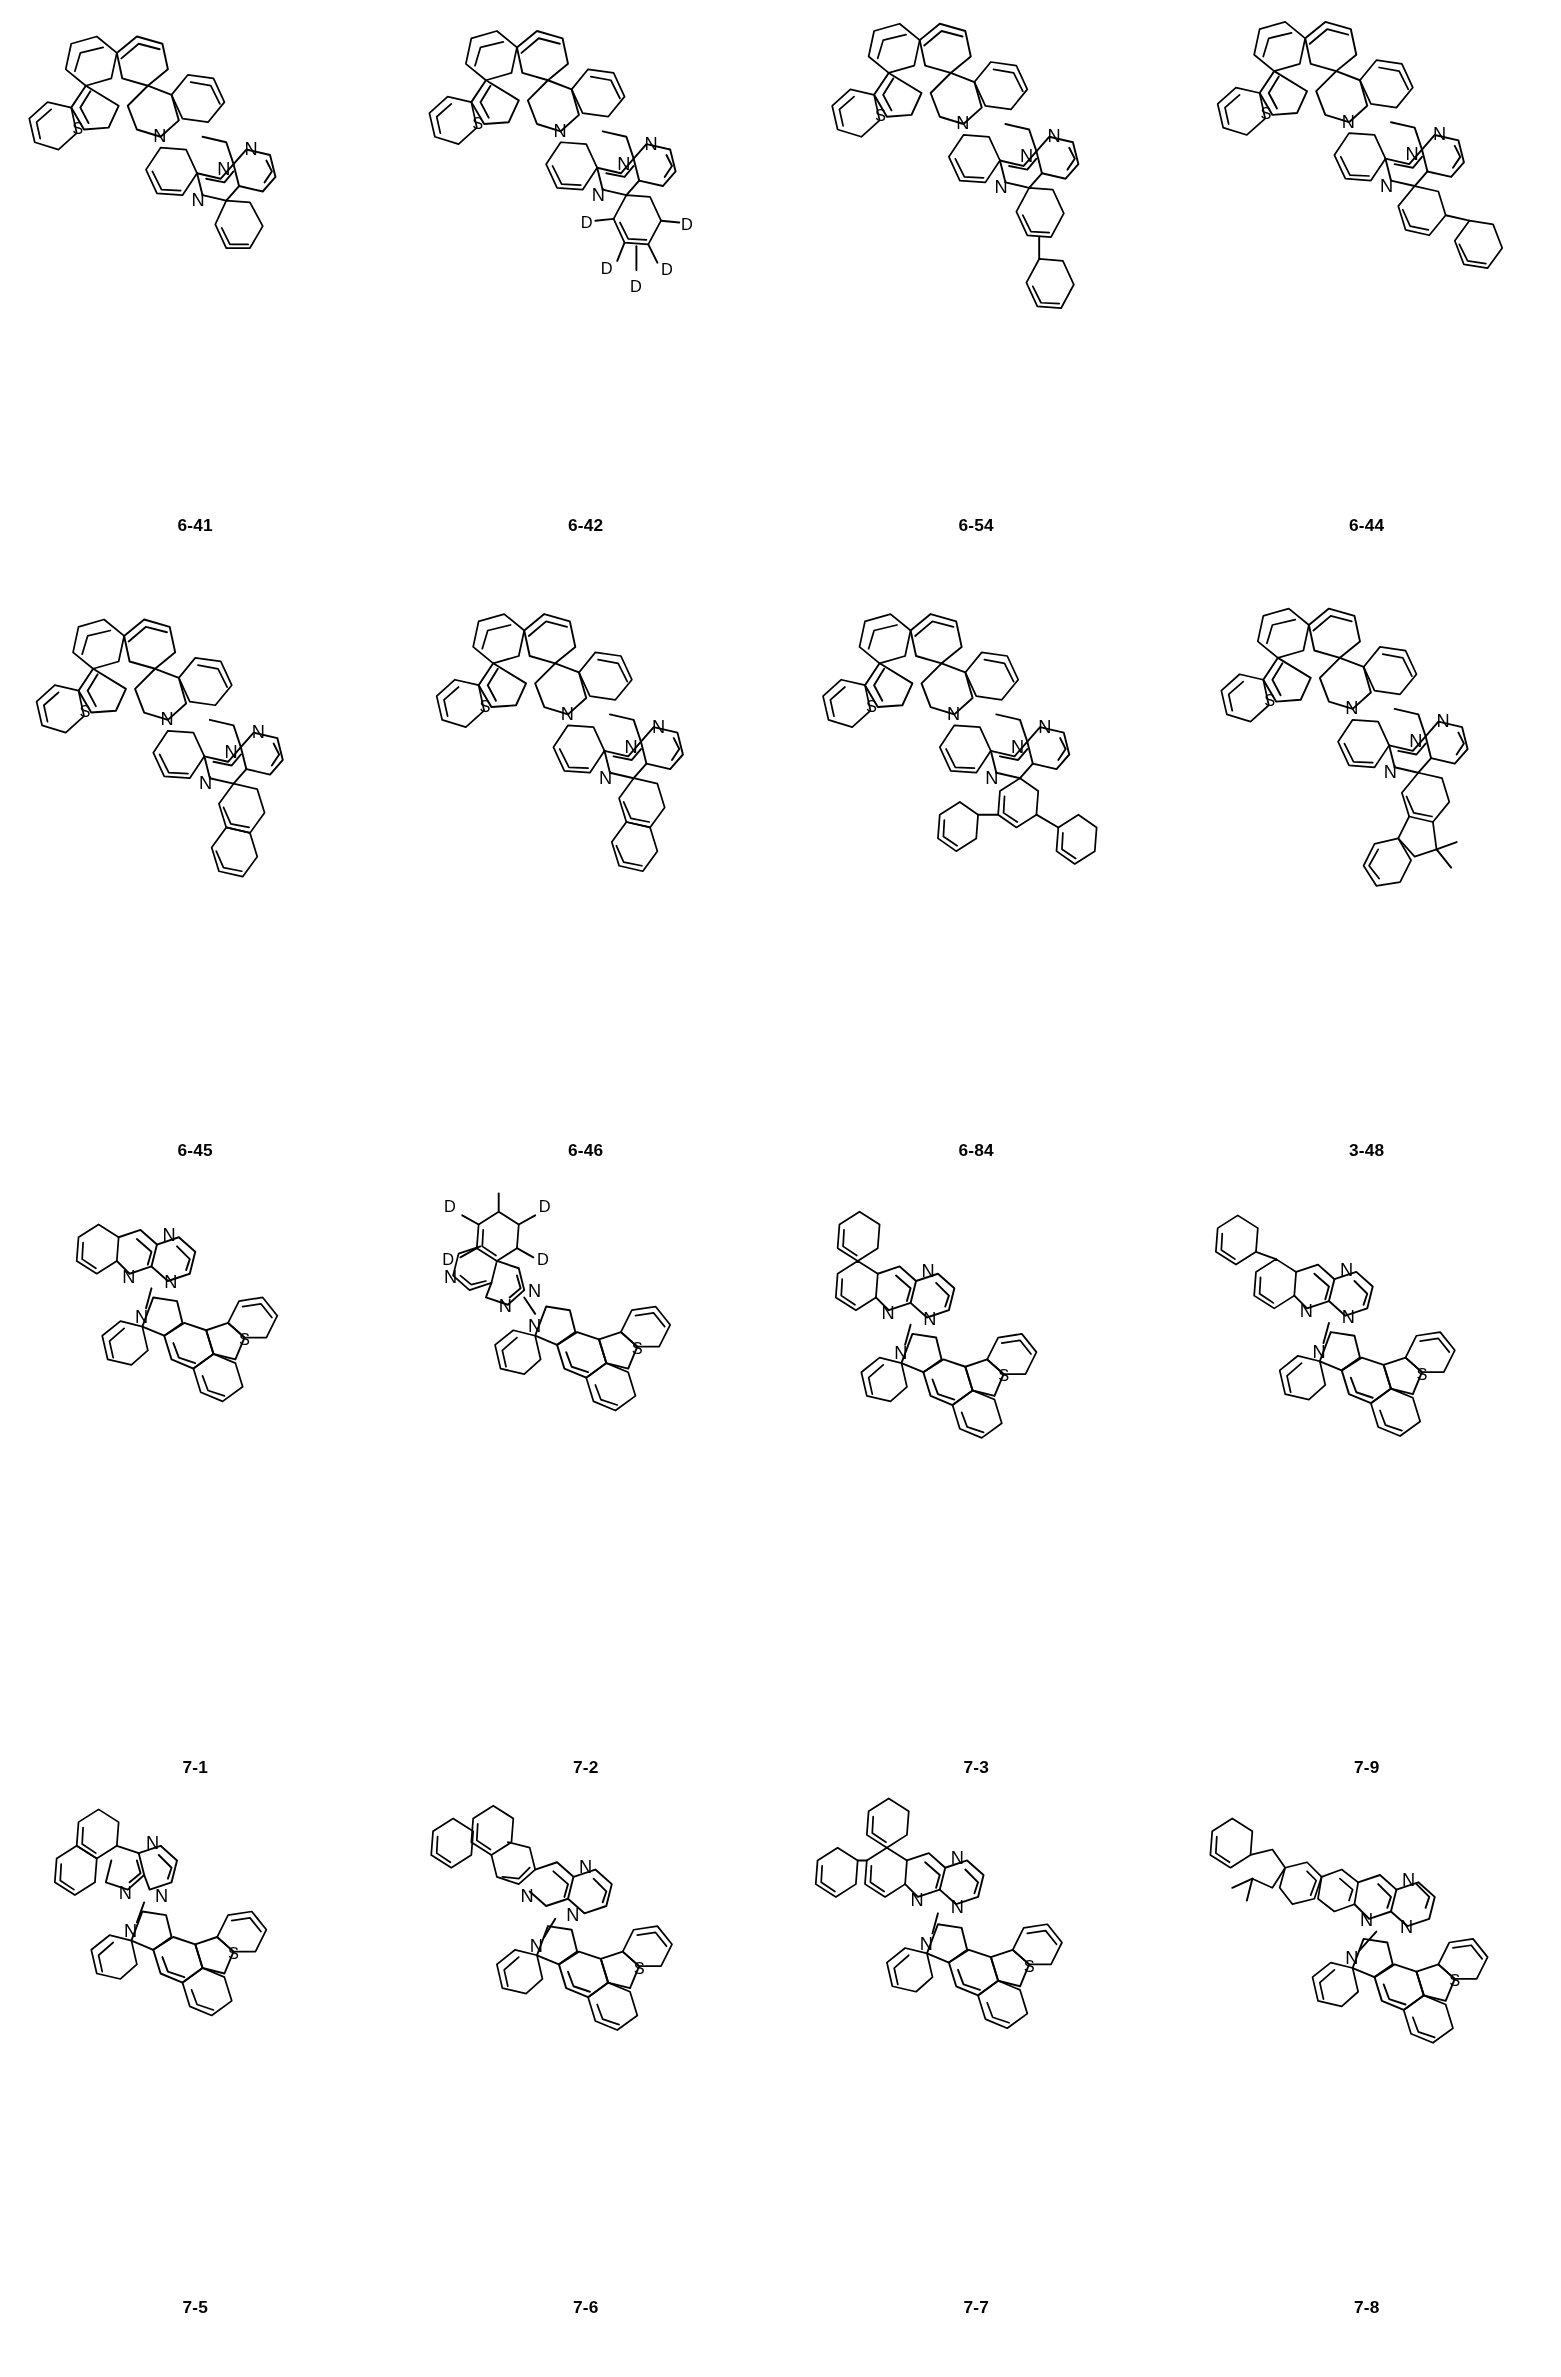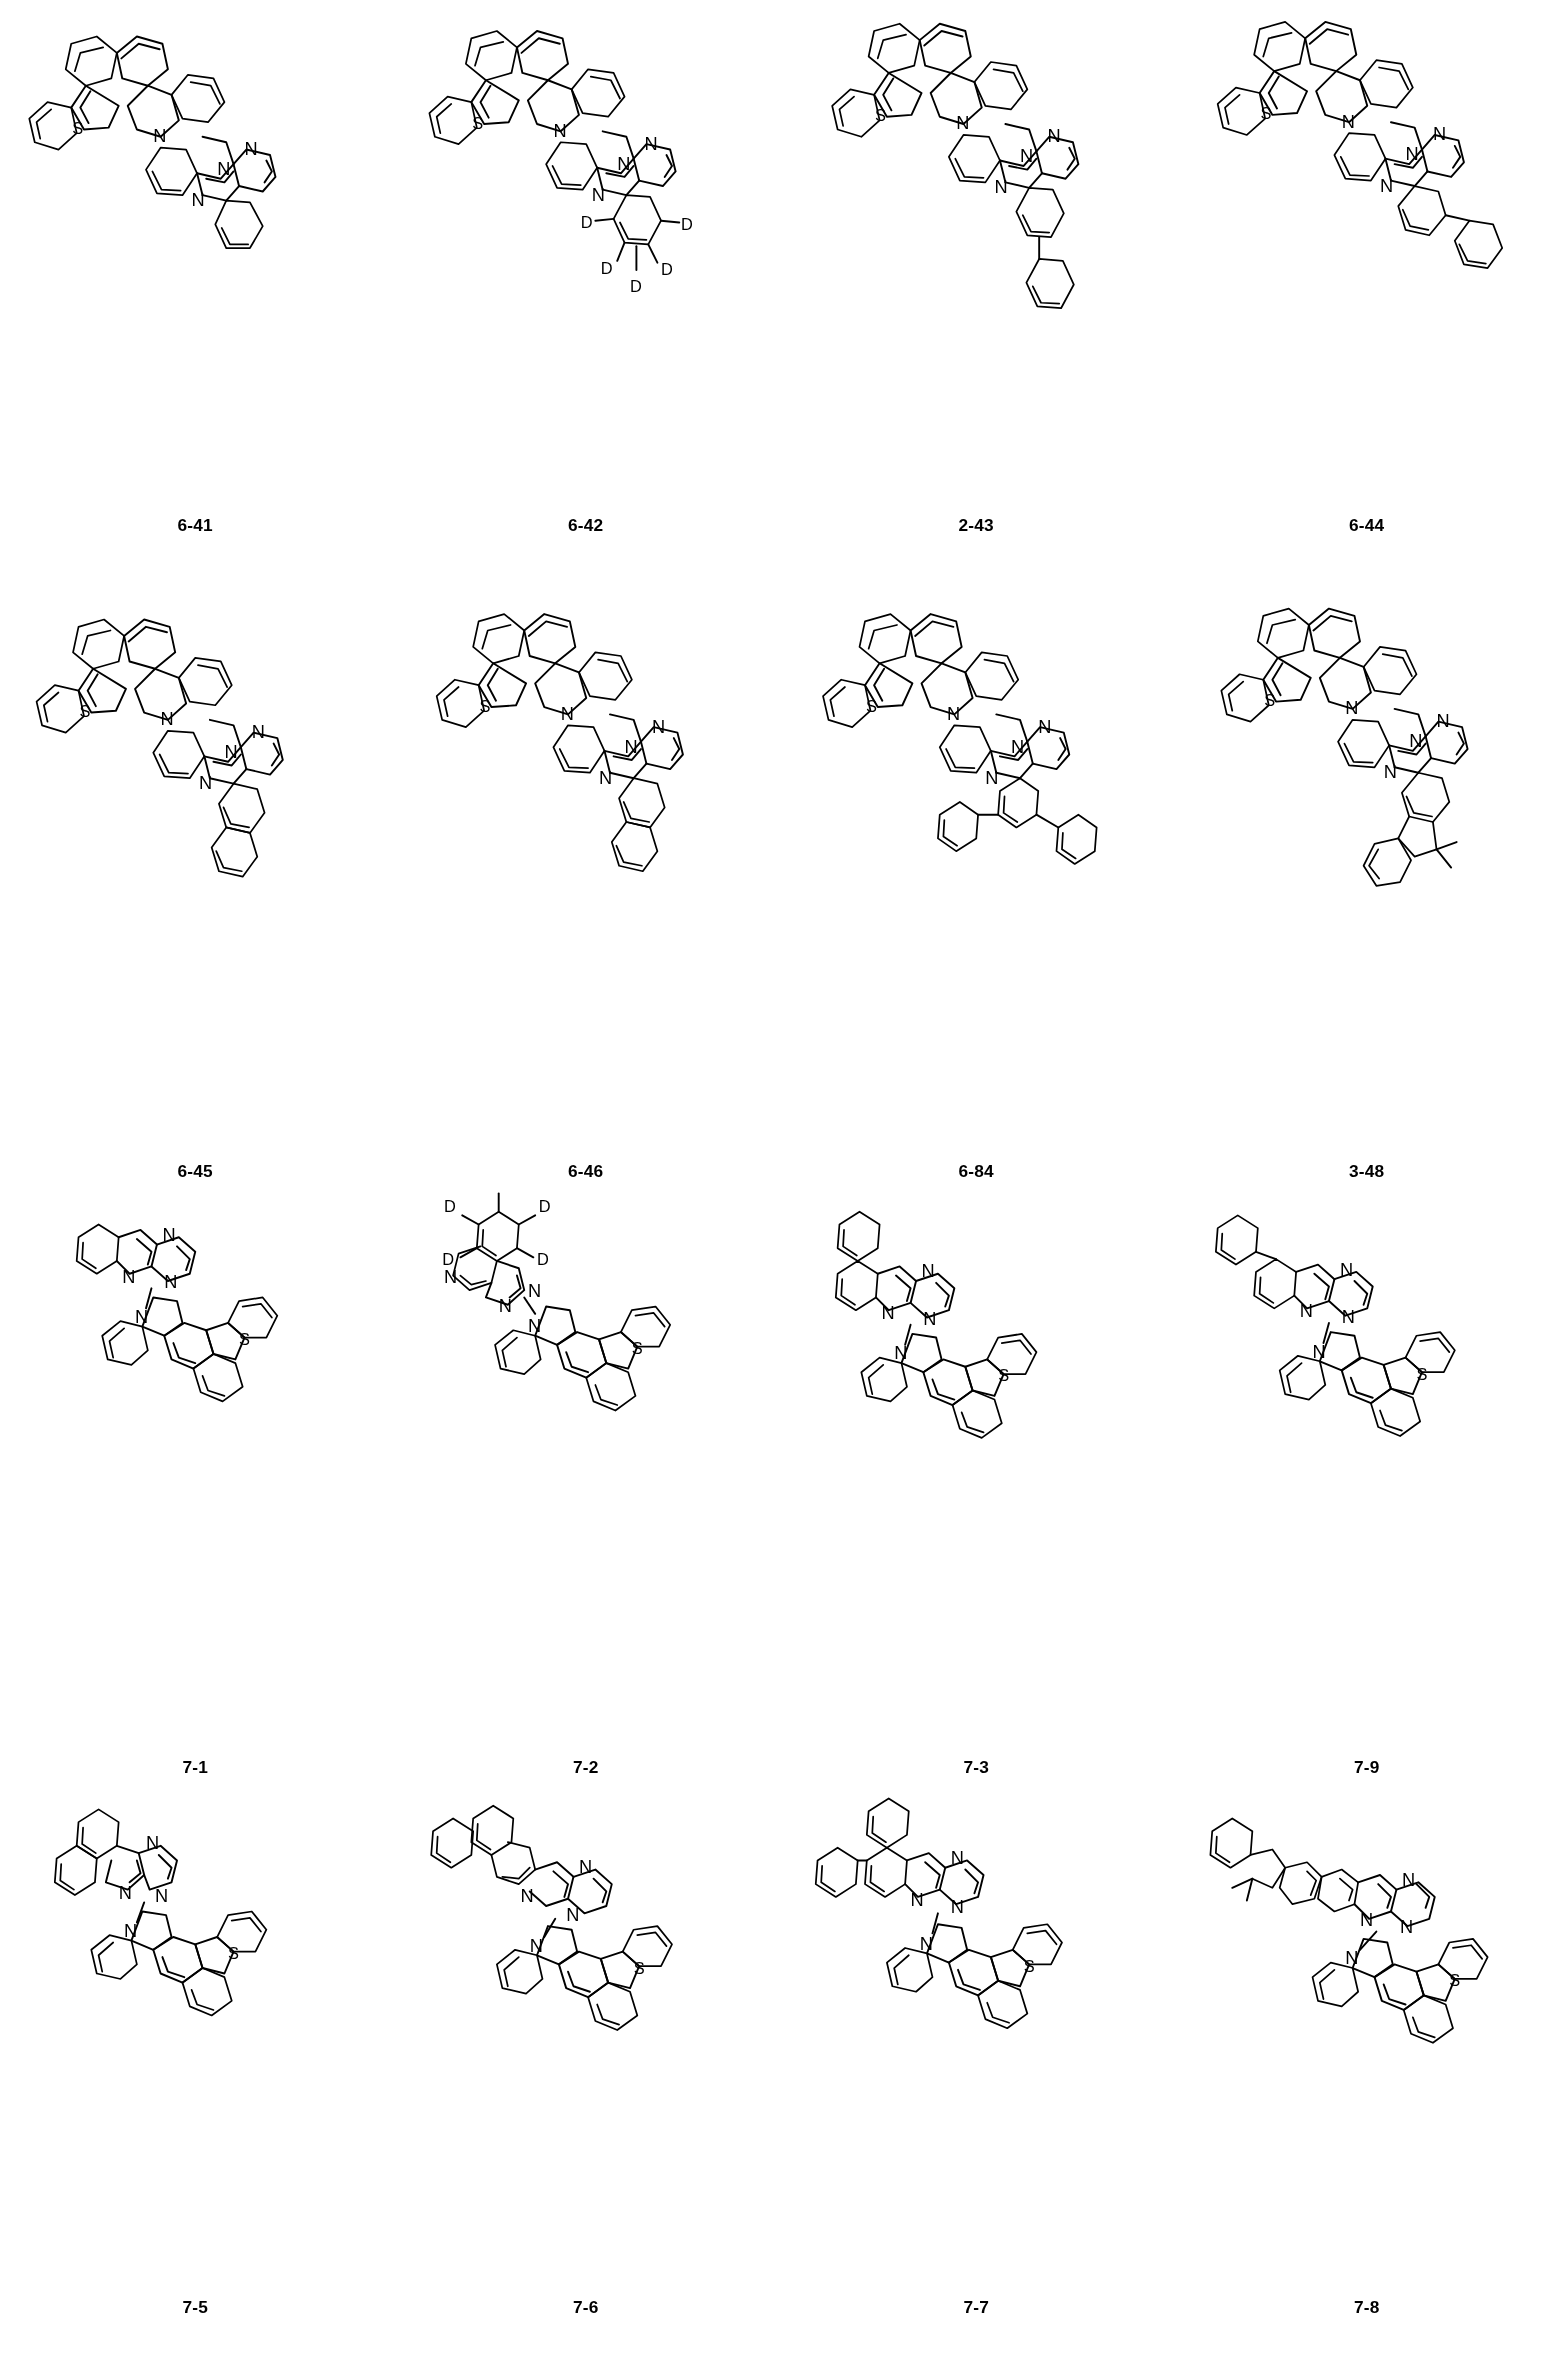--- a/index.html
+++ b/index.html
@@ -49,21 +49,21 @@
     font-weight: bold;
     letter-spacing: 0.2px;
     text-align: center;
     line-height: 1;
     margin-top: 3.7px;
     color: #000;
     font-family: "Liberation Sans", sans-serif;
   }
   
   .row1 .caption { margin-top: 20px; }
-  .row2 .caption { margin-top: 72px; }
+  .row2 .caption { margin-top: 51px; }
   .row3 .caption { margin-top: 74px; }
   .row4 .caption { margin-top: 20px; }
 
   svg text {
     font-family: "Liberation Sans", sans-serif;
     font-size: 20px;
     fill: #000;
   }
   svg .lbl-small { font-size: 18px; }
   svg line, svg polyline, svg polygon, svg path {
@@ -211,21 +211,21 @@
 
             <polygon points="272,206 258,232 270,258 296,260 310,234 298,208" class="thin"></polygon>
             <polyline points="265,236 274,254 294,255" class="thin"></polyline>
 
             <polygon points="283,284 269,310 281,336 307,338 321,312 309,286" class="thin"></polygon>
             <polyline points="276,314 285,332 305,333" class="thin"></polyline>
             <line x1="283" y1="284" x2="283" y2="260"></line>
           </g>
         </svg>
       </div>
-      <div class="caption">2-43</div>
+      <div class="caption">6-54</div>
     </div>
 
     <div class="cell row1">
       <div class="struct">
         <svg viewBox="0 0 428 545" preserveAspectRatio="xMidYMid meet">
           <g>
             <polygon points="146,42 168,24 196,32 202,60 180,78 152,70"></polygon>
             <polyline points="151,48 170,32 193,38"></polyline>
             <polygon points="146,42 124,24 96,32 90,60 112,78 140,70" class="thin"></polygon>
             <polyline points="131,36 106,42 100,62" class="thin"></polyline>

